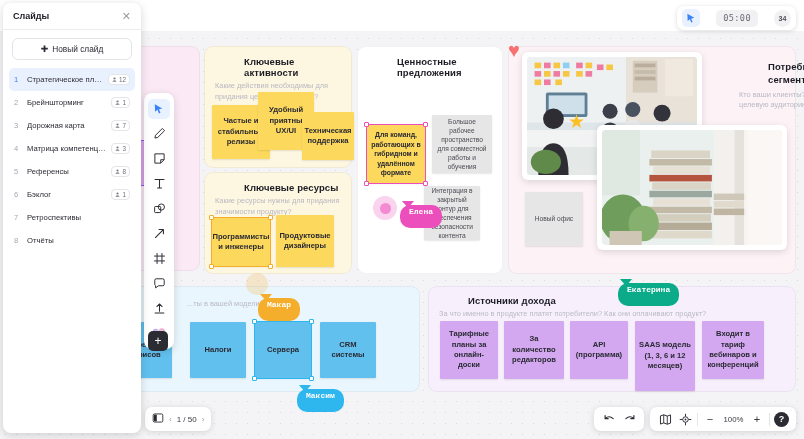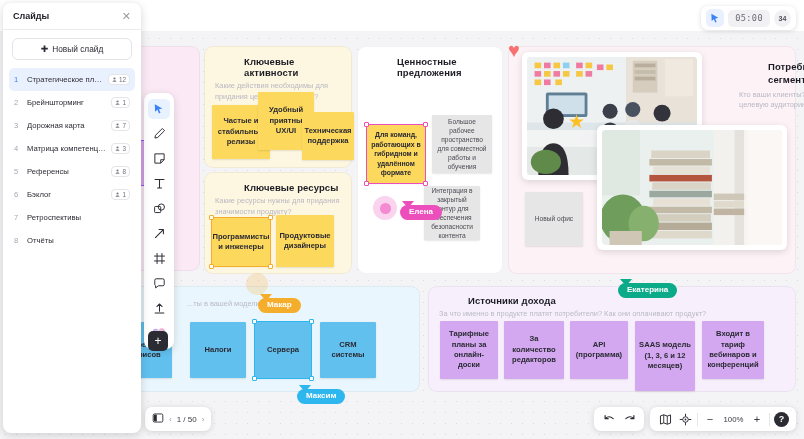--- a/index.html
+++ b/index.html
@@ -61,21 +61,21 @@
 
   
   .photo { position:absolute; border-radius:6px; background:#fff; padding:5px;
            box-shadow: 0 2px 7px rgba(0,0,0,.13); }
   .photo .inner { width:100%; height:100%; border-radius:4px; overflow:hidden; position:relative; }
 
   
   .presence { position:absolute; display:flex; align-items:center; }
   .presence .bubble {
     font-size:8px; font-weight:bold; color:#fff; border-radius:10px;
-    padding:3px 9px 4px; white-space:nowrap; line-height:1;
+    padding:3px 9px 12px; white-space:nowrap; line-height:1;font-family:Liberation Mono, monospace;
   }
   .presence .ptr {
     position:absolute; width:0;height:0;
     border-left:6px solid transparent; border-right:6px solid transparent;
   }
 
   
   .sidebar {
     position:absolute; left:3px; top:3px; width:138px; height:430px;
     background:#fff; border-radius:8px; box-shadow:0 2px 10px rgba(0,0,0,.16);
@@ -121,21 +121,21 @@
   .tool-add {
     position:absolute; left:148px; top:331px; width:20px; height:20px; border-radius:5px;
     background:#2b2b33; color:#fff; display:flex; align-items:center; justify-content:center;
     font-size:12px; z-index:31; cursor:pointer; line-height:1;
   }
 
   
   .timer-wrap {
     position:absolute; right:8px; top:6px; height:24px; background:#fff;
     border-radius:7px; box-shadow:0 1px 5px rgba(0,0,0,.14);
-    display:flex; align-items:center; gap:4px; padding:0 5px; z-index:35;
+    display:flex; align-items:center; gap:16px; padding:0 5px; z-index:35;
   }
   .timer-icon { width:18px;height:18px; border-radius:5px; background:#e9f1fe;
                 display:flex;align-items:center;justify-content:center;}
   .timer-val { background:#f1f1f4; border-radius:5px; padding:3px 7px 4px;
                font-family:"DejaVu Sans Mono", monospace; font-size:8.6px; color:#6b6b75; letter-spacing:.4px;}
   .timer-badge { width:17px;height:17px;border-radius:50%; background:#f1f1f4;
                  display:flex;align-items:center;justify-content:center;
                  font-size:7px; color:#4e4e58; font-weight:bold;}
 
   

